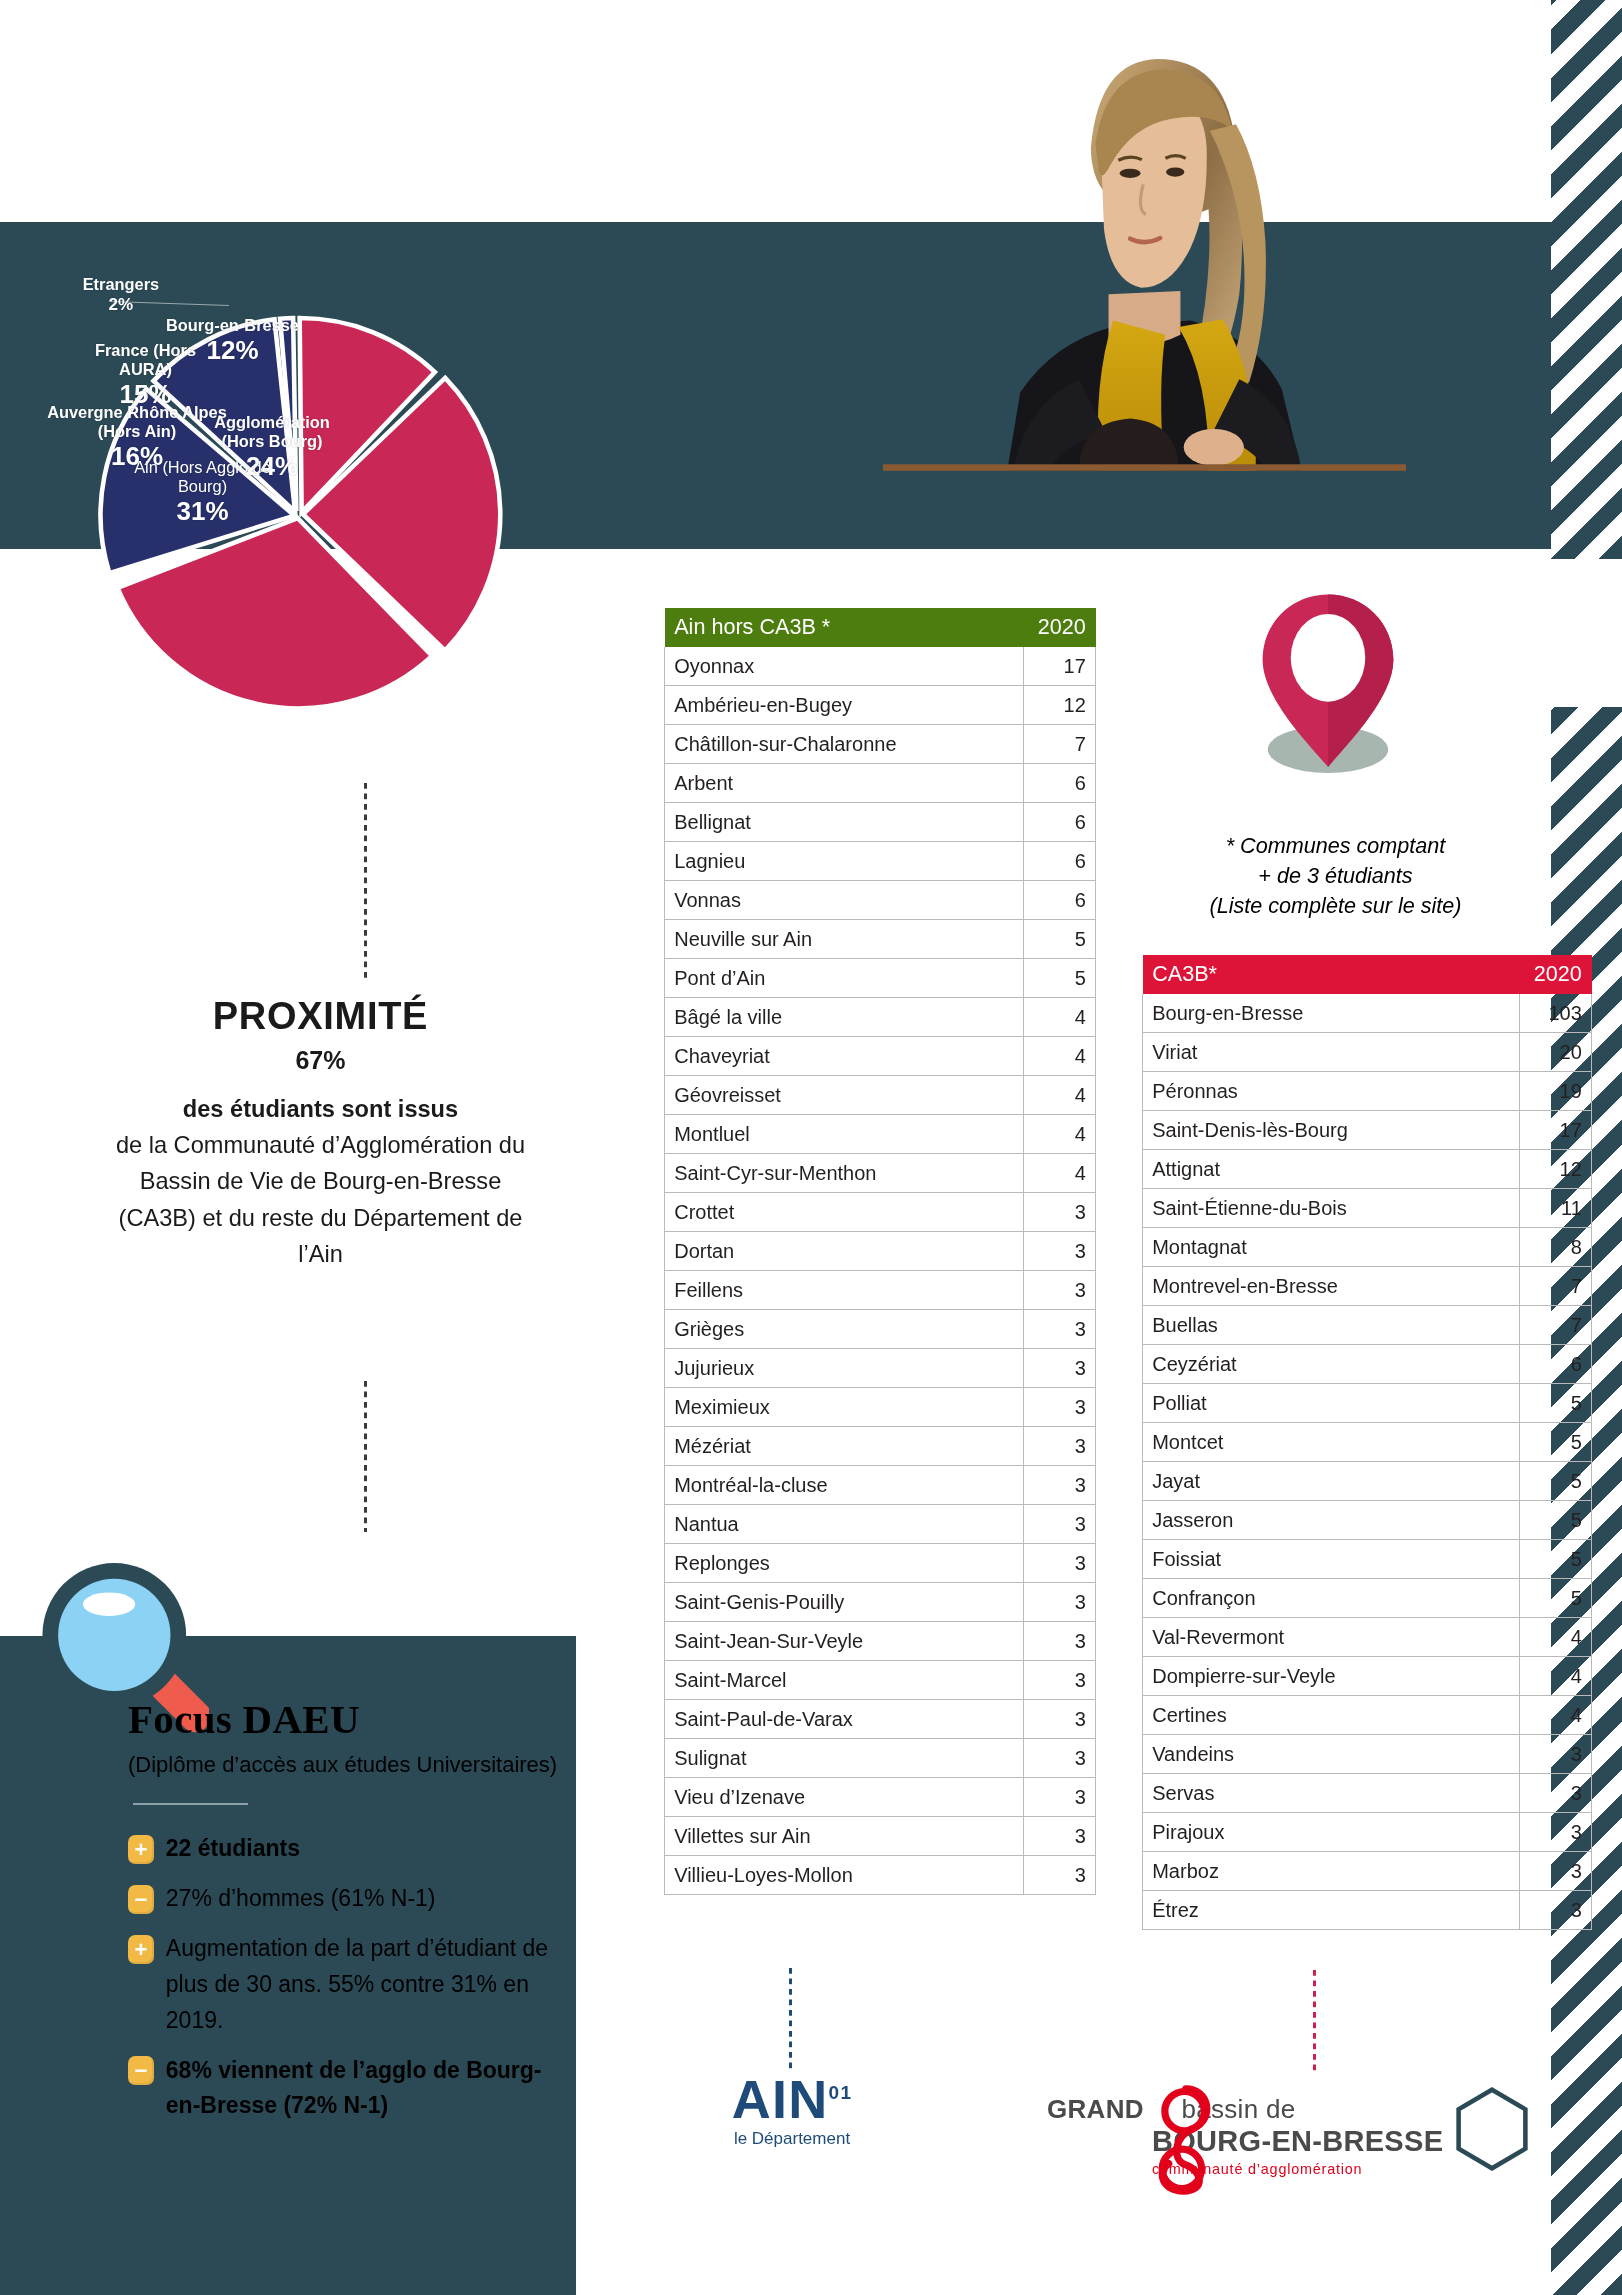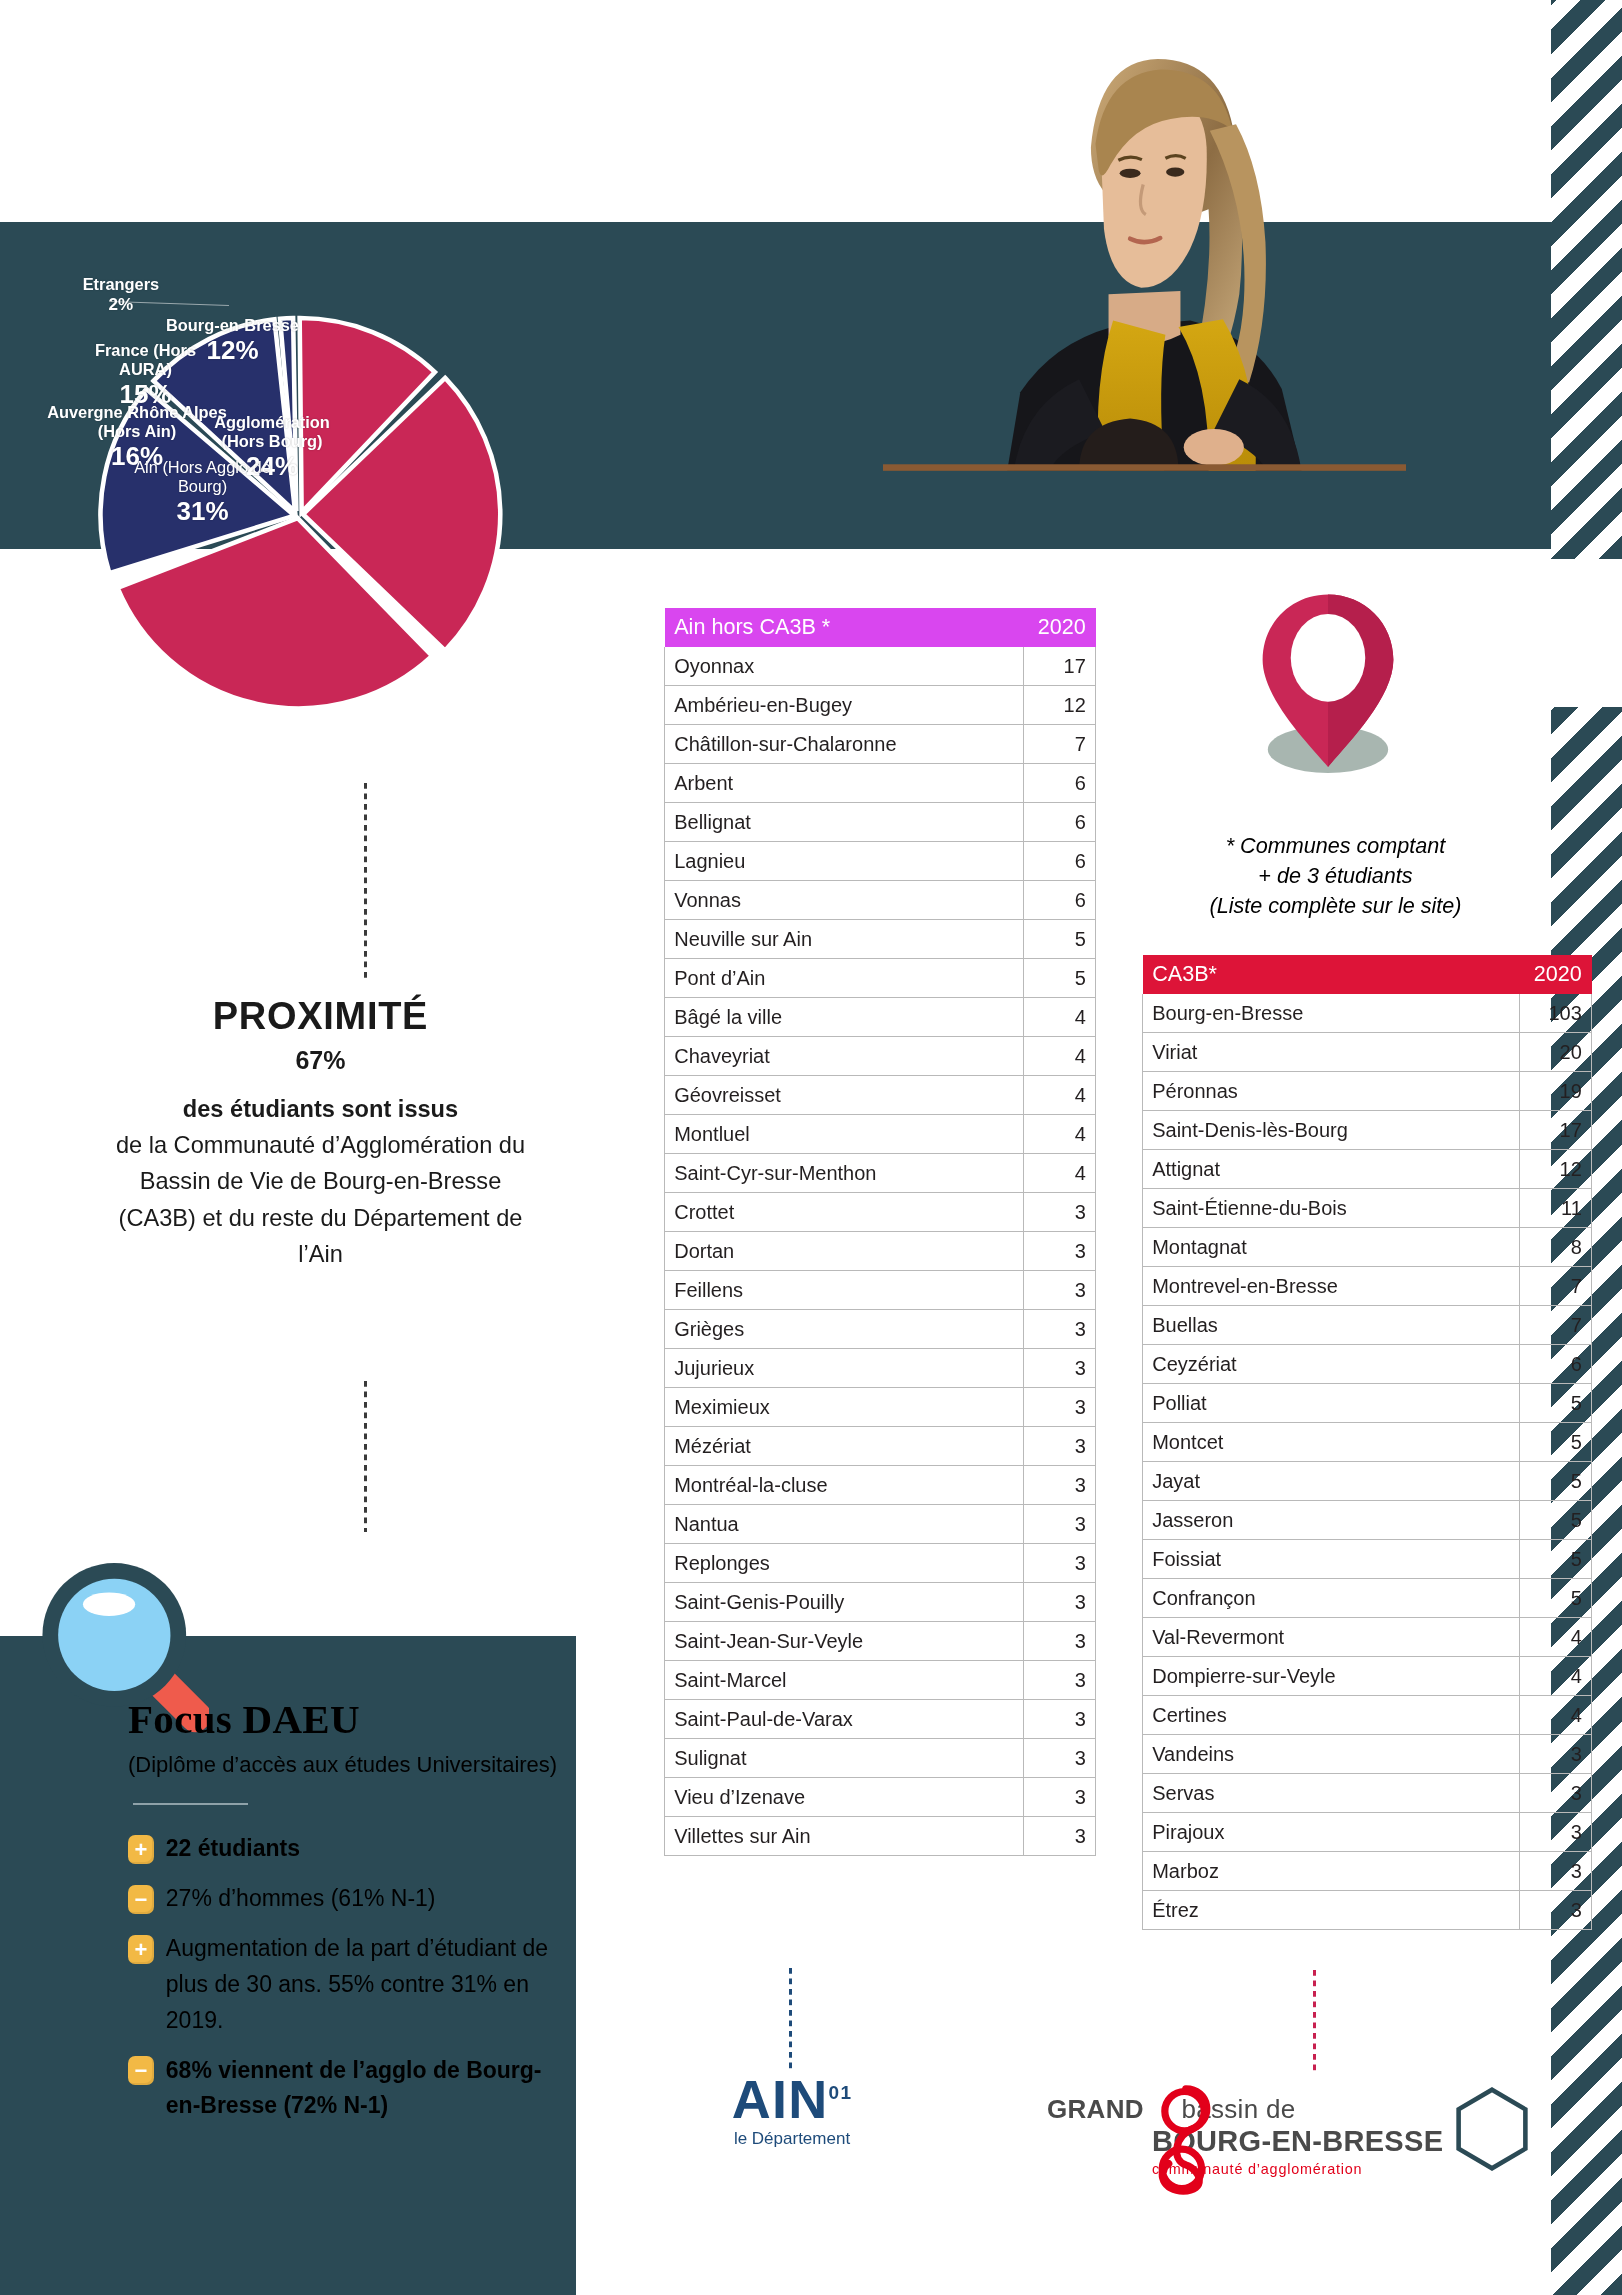--- a/index.html
+++ b/index.html
@@ -98,21 +98,21 @@
   
   .tbl { position: absolute; border-collapse: collapse; font-size: 20px; color: #231f20; }
   .tbl th, .tbl td {
     border: 0.7px solid #b9b9b9; padding: 3.3px 9.2px; line-height: 1.05;
     height: 39px; vertical-align: middle;
   }
   .tbl thead th { color: #ffffff; font-weight: normal; font-size: 21.6px; border-color: transparent; }
   .tbl .name { text-align: left; }
   .tbl .num  { text-align: right; width: 72px; }
   #table-ain { left: 664px; top: 607px; width: 432px; }
-  #table-ain thead th { background: #d946ef; }
+  #table-ain thead th { background: #4d7c0f; }
   #table-ca3b { left: 1142px; top: 954px; width: 450px; }
   #table-ca3b thead th { background: #dd1438; }
   
   .pin-area { position: absolute; left: 1243px; top: 589px; width: 170px; height: 190px; }
   .pin-note {
     position: absolute; left: 1139px; top: 831px; width: 393px; text-align: center;
     font-style: italic; font-size: 21.6px; line-height: 1.38; color: #000000;
   }
   
   .logo-ain { position: absolute; left: 694px; top: 2074px; width: 196px; text-align: center; color: #1e4b7a; }
@@ -415,20 +415,24 @@
         <td class="num">3</td>
       </tr>
       <tr>
         <td class="name">Vieu d’Izenave</td>
         <td class="num">3</td>
       </tr>
       <tr>
         <td class="name">Villettes sur Ain</td>
         <td class="num">3</td>
       </tr>
+      <tr>
+        <td class="name">Villieu-Loyes-Mollon</td>
+        <td class="num">3</td>
+      </tr>
     </tbody>
 </table>
 
 <table class="tbl" id="table-ca3b">
   <thead>
     <tr>
       <th class="name">CA3B*</th>
       <th class="num">2020</th>
     </tr>
   </thead>

